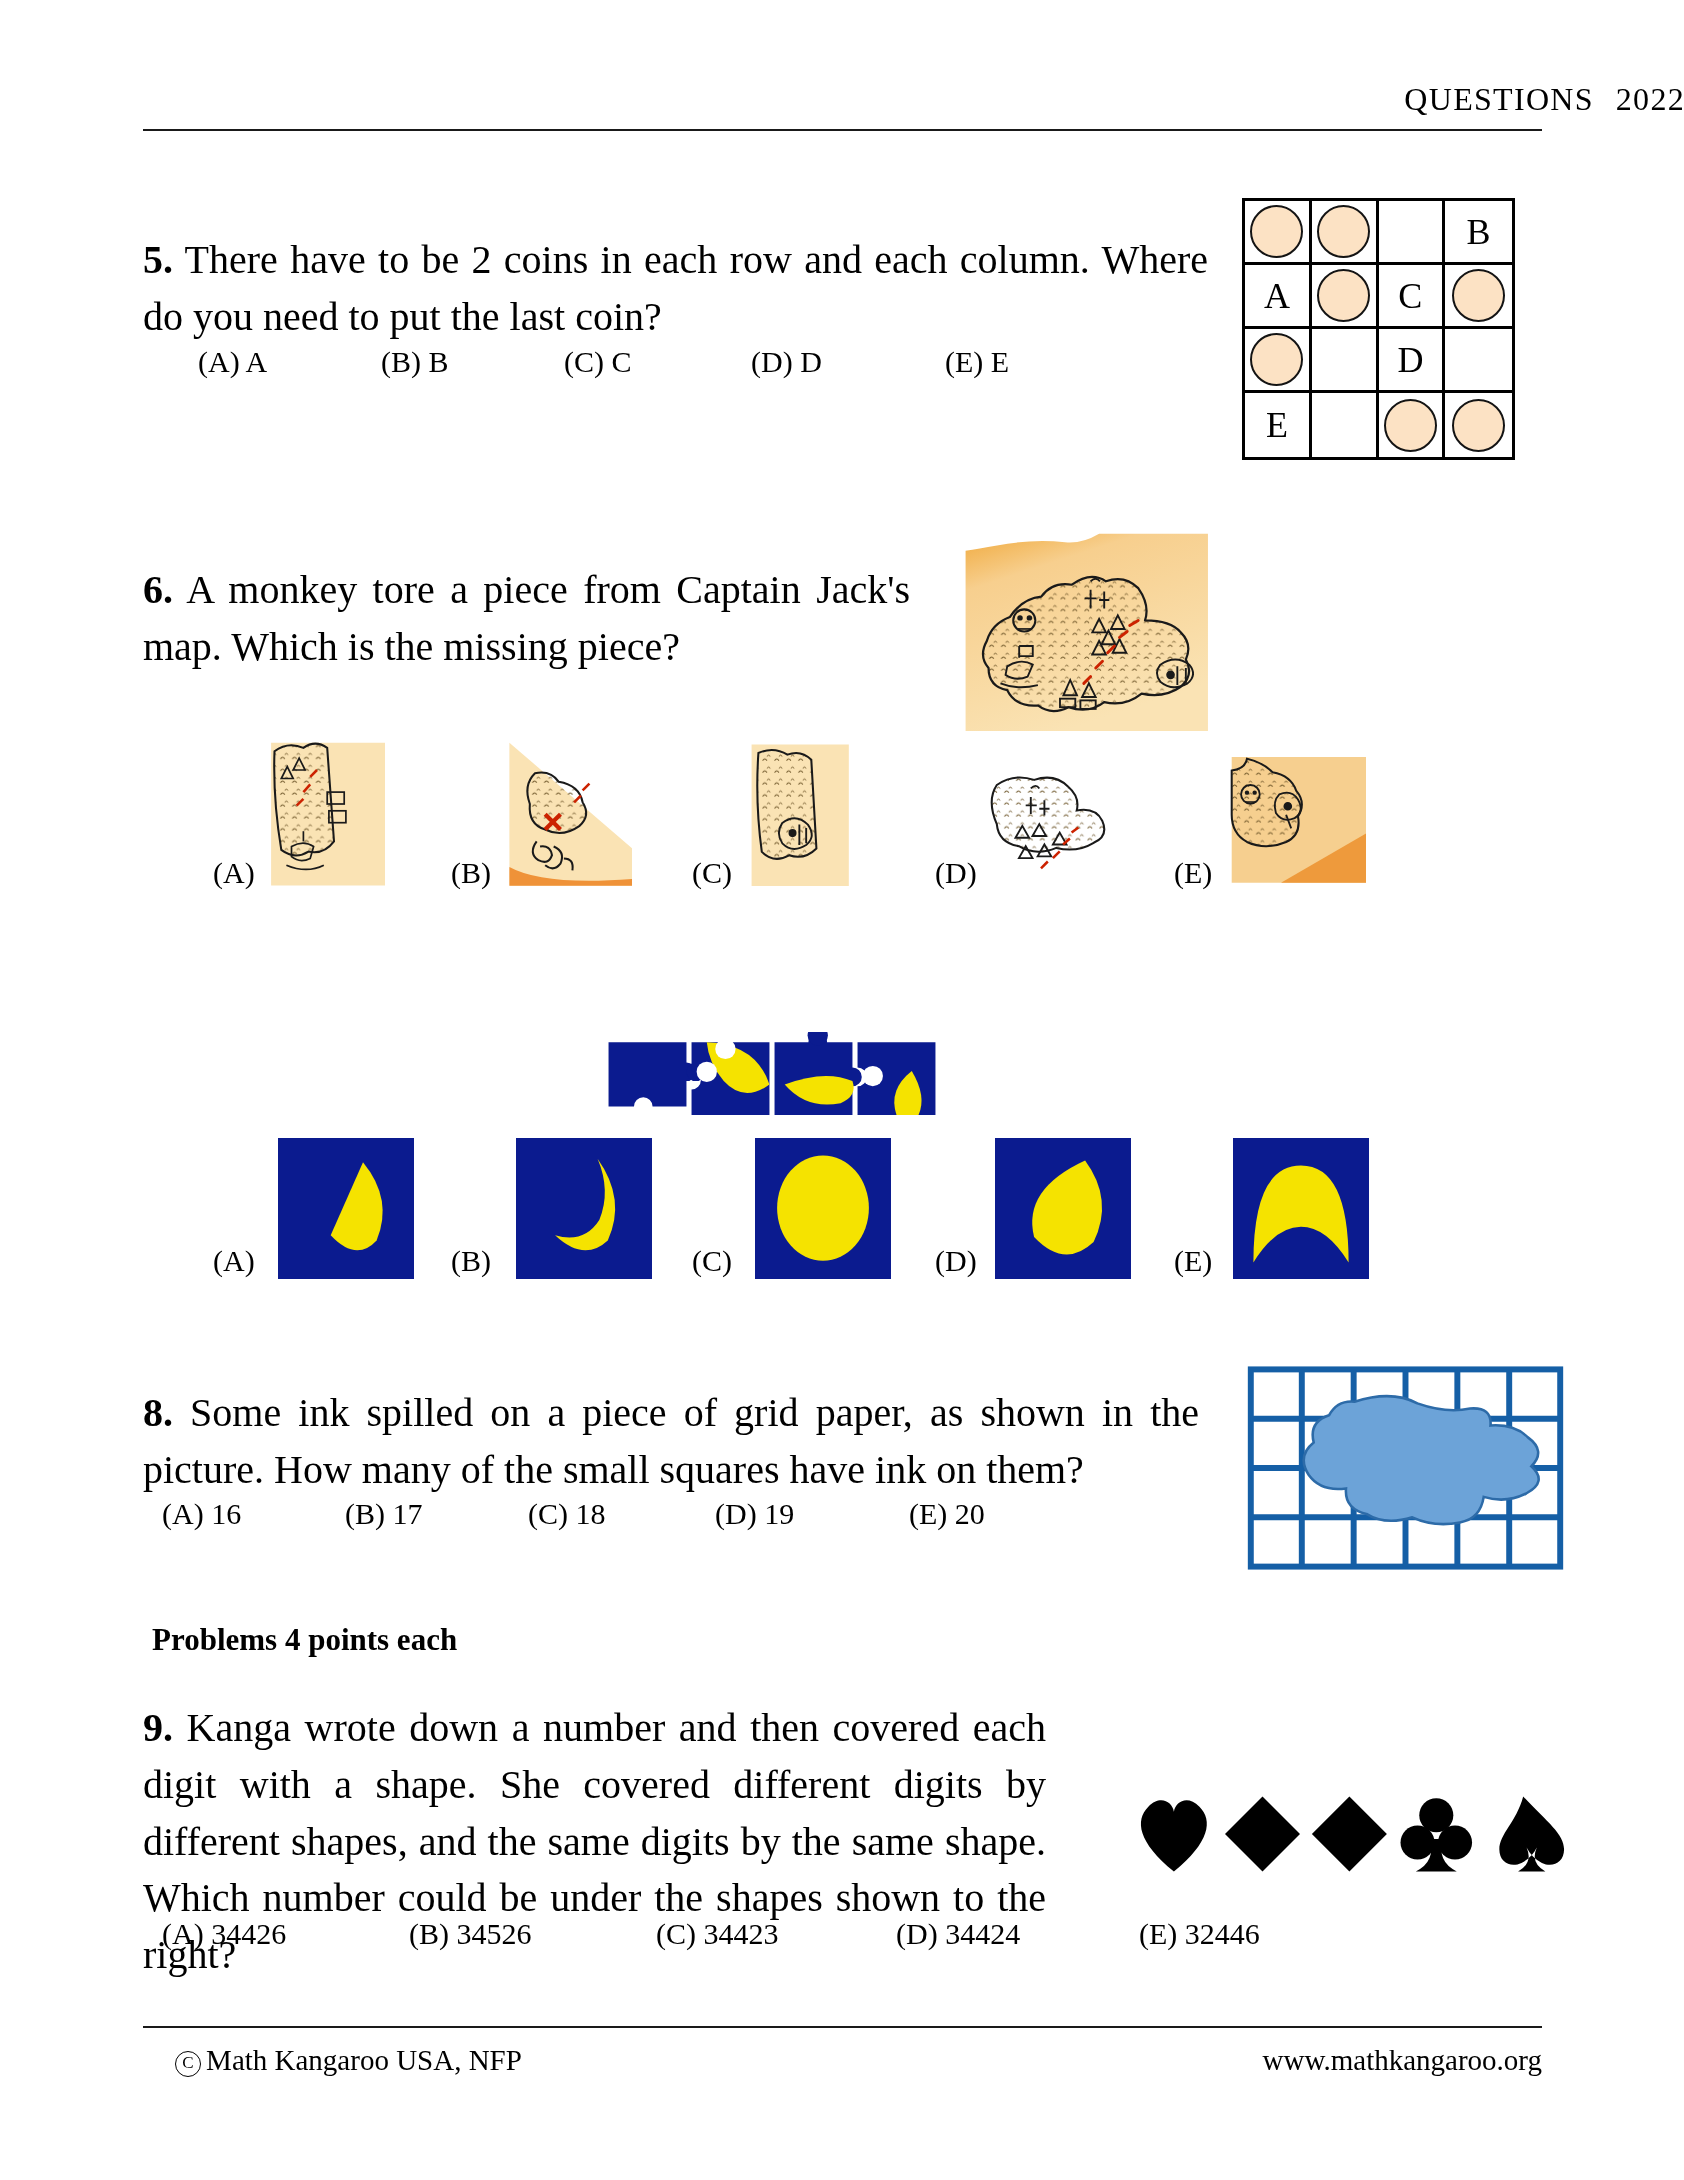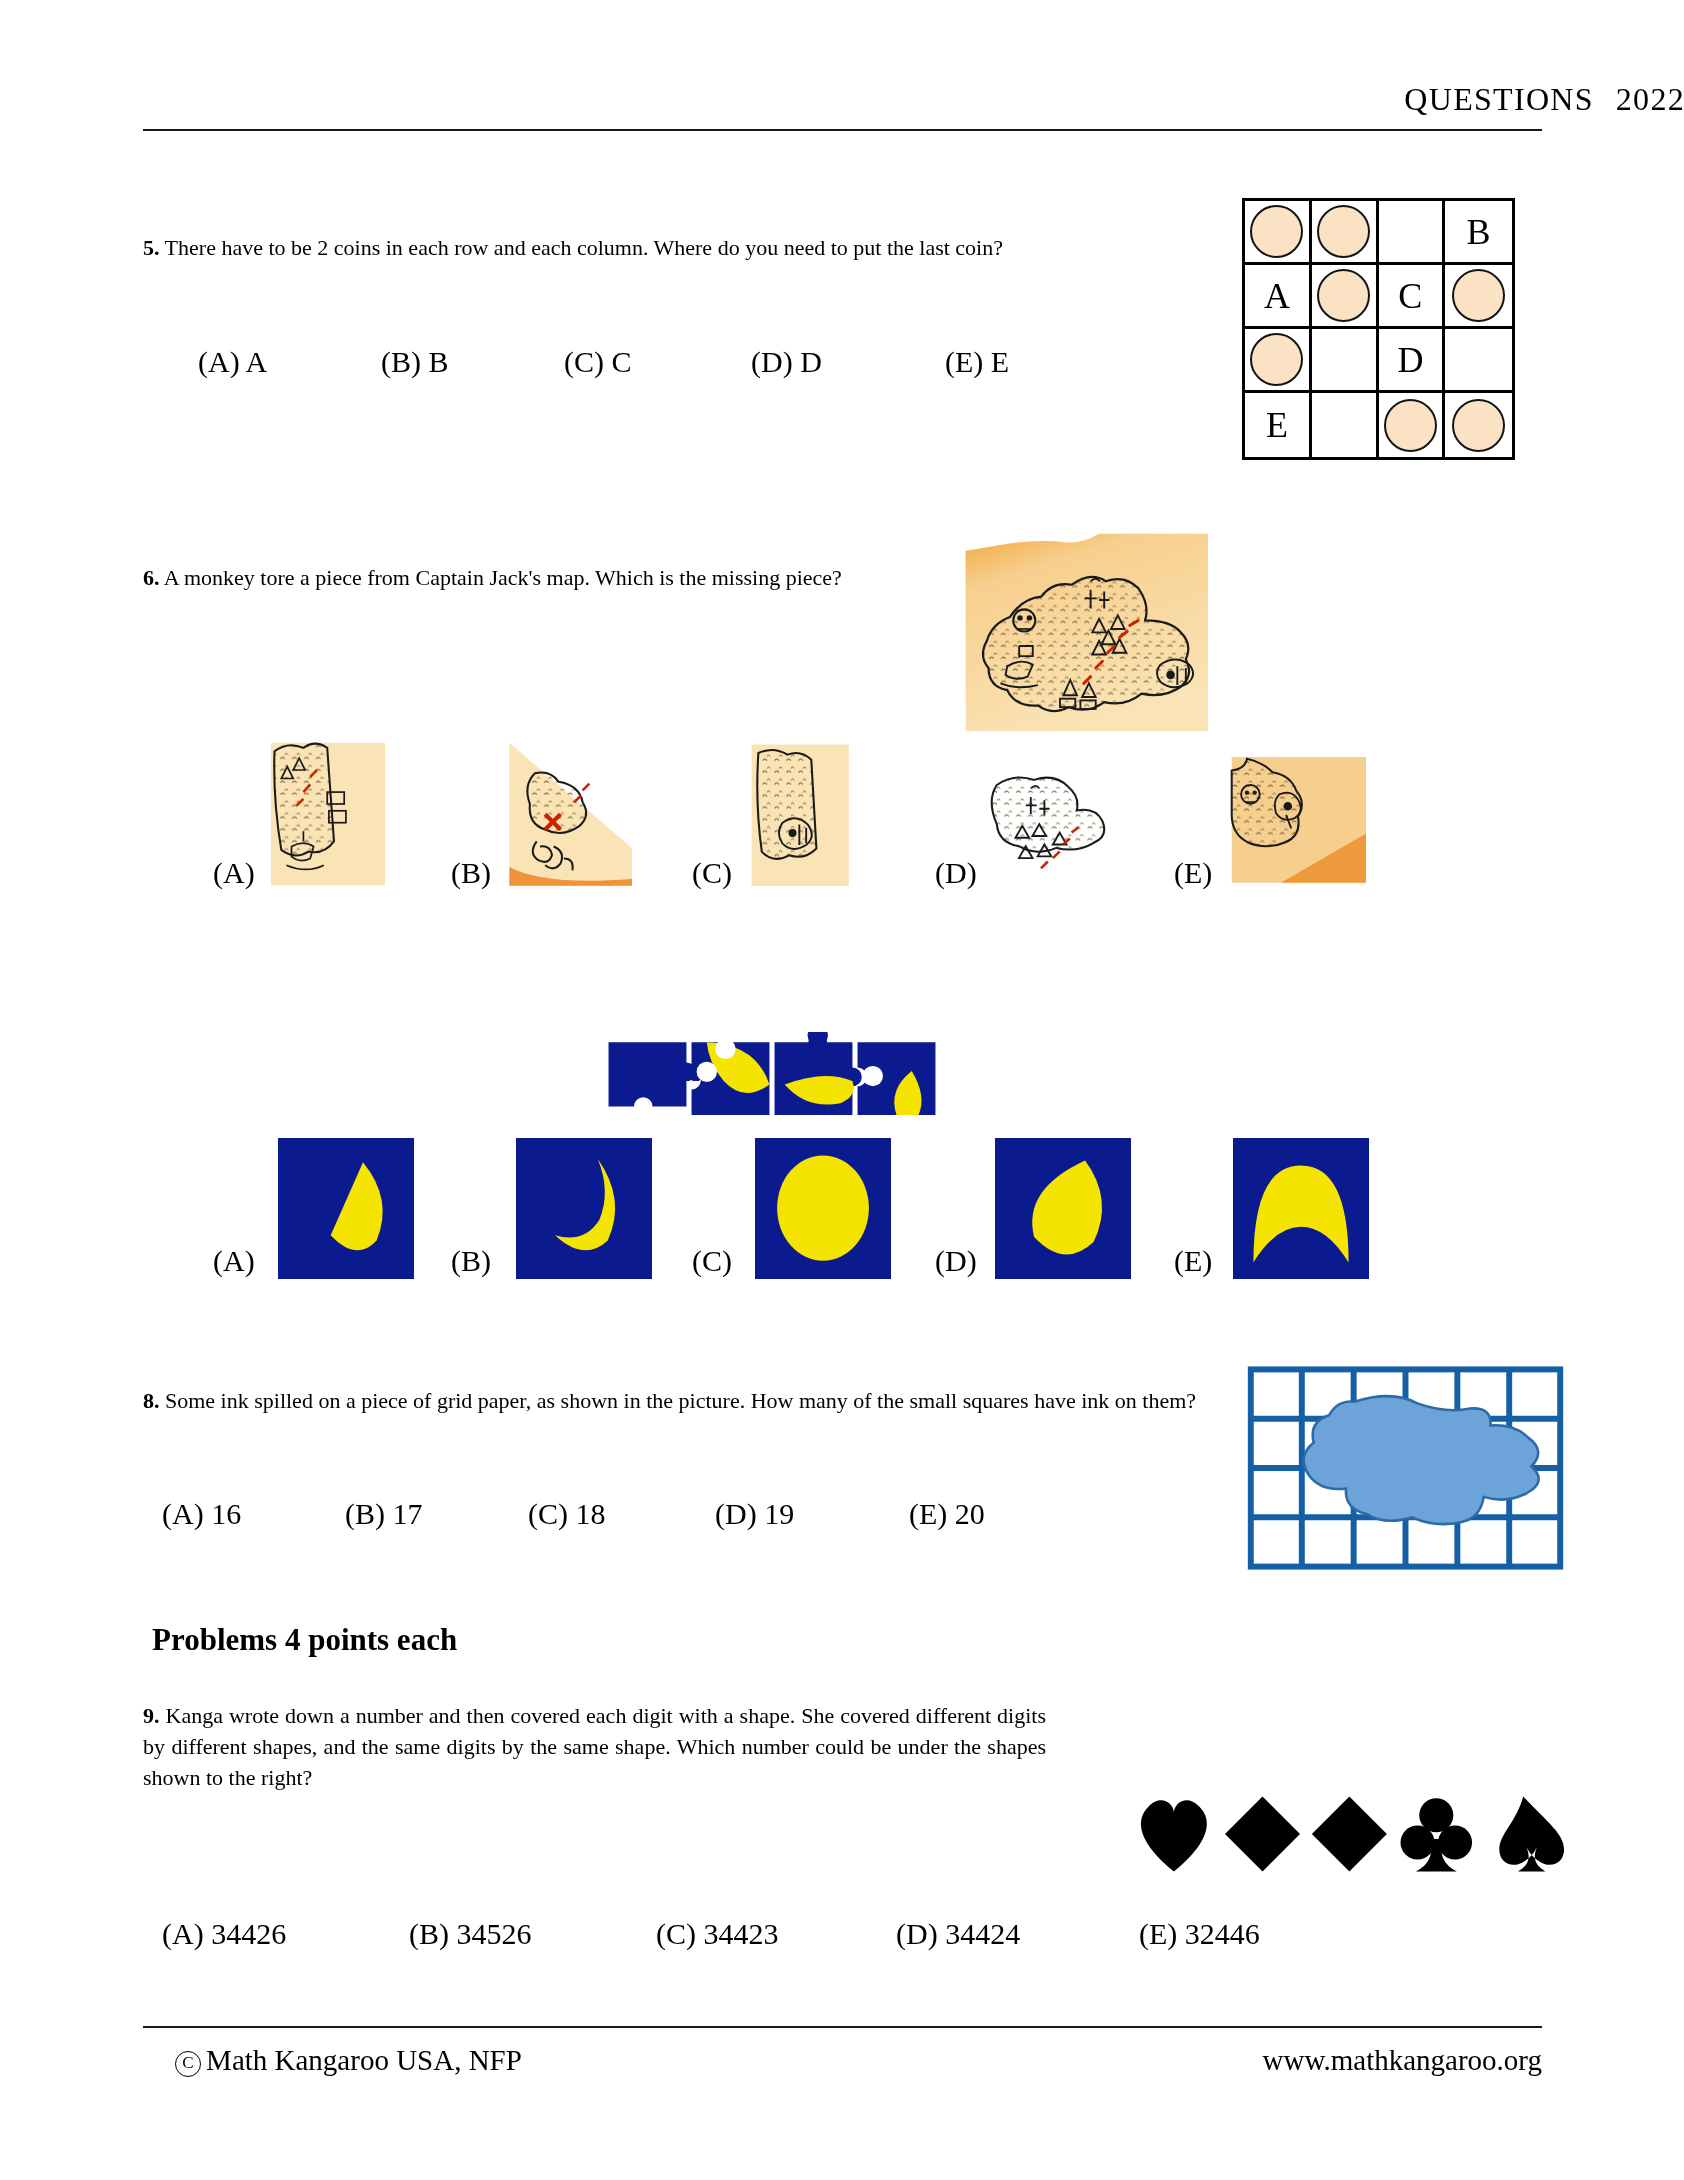--- a/index.html
+++ b/index.html
@@ -30,21 +30,21 @@
   .footer .left { position:absolute; left:16px; top:0;margin-left:16px; }
   .footer .mid { position:absolute; left:0; right:0; top:0; text-align:center; }
   .footer .right { position:absolute; right:0; top:0; }
   .copy-mark {
     display:inline-block; width:24px; height:24px; line-height:22px;
     border:1.7px solid #000; border-radius:50%; font-size:17px;
     text-align:center; vertical-align:1.7px; margin-right:5.1px;
   }
 
   
-  .qtext { position:absolute; font-size:22px; line-height:1.42; text-align:justify; }
+  .qtext { position:absolute; font-size:40px; line-height:1.42; text-align:justify; }
   .qnum { font-weight:bold; }
   .choices { position:absolute; font-size:30px; }
   .choices span.opt { display:inline-block; }
 
   
   .coin-grid {
     position:absolute; left:1242px; top:198px;
     width:273px; height:262px;
     display:grid; grid-template-columns:repeat(4,1fr); grid-template-rows:repeat(4,1fr);
     border:3.4px solid #000; box-sizing:border-box; background:#fff;

